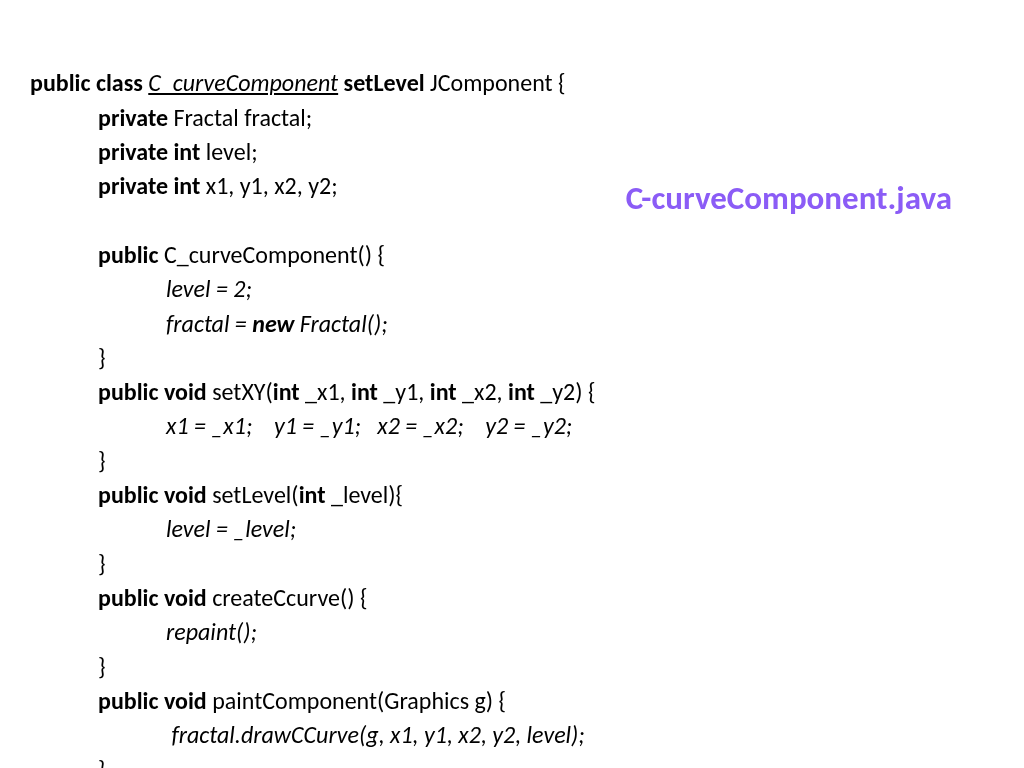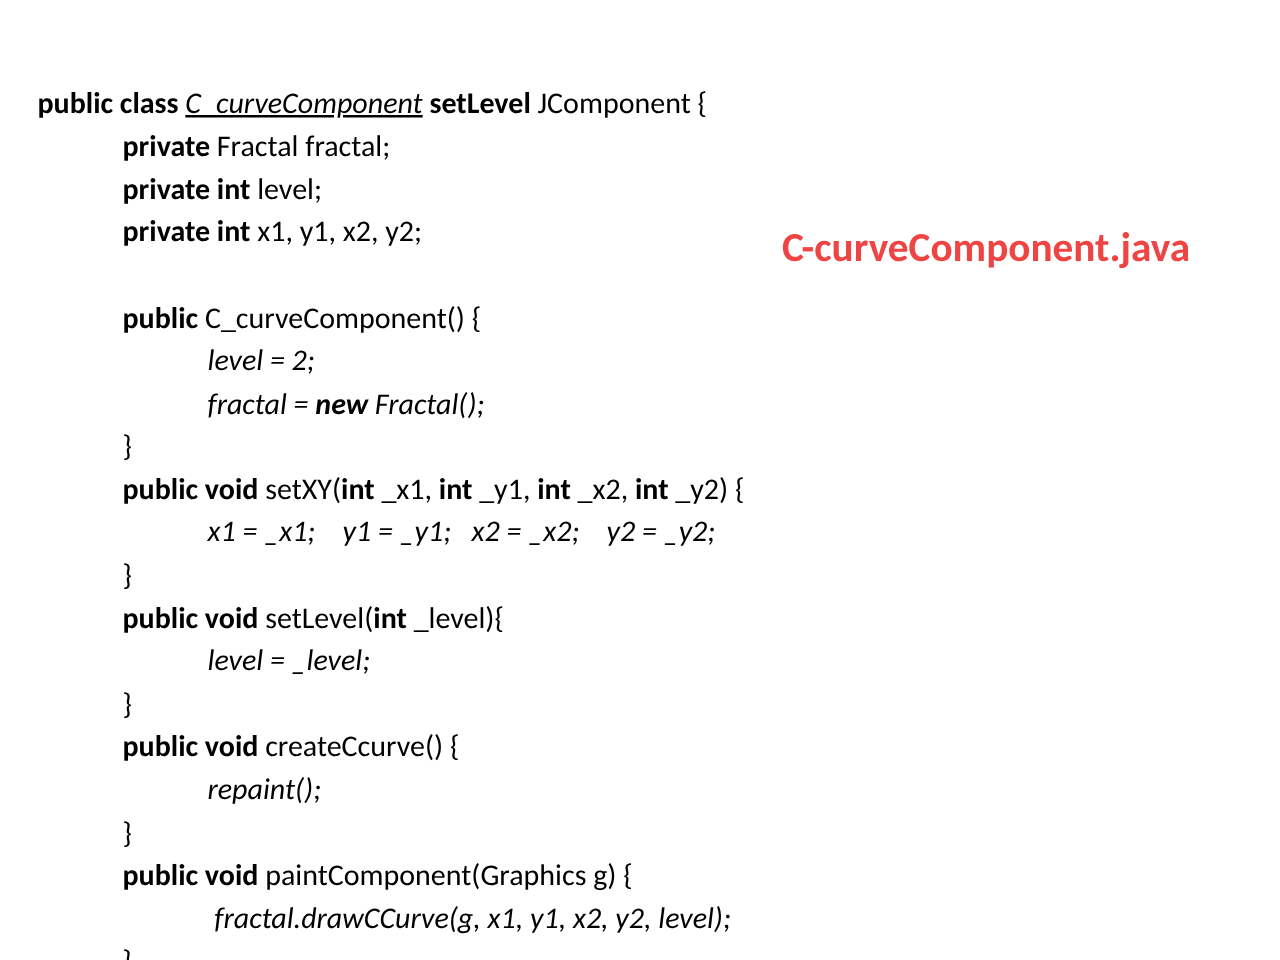--- a/index.html
+++ b/index.html
@@ -18,21 +18,21 @@
       white-space: pre;
     }
     .kw { font-weight: bold; }
     .underline { text-decoration: underline; font-style: italic; }
     .title {
       position: absolute;
       top: 178px;
       right: 72px;
       font-size: 33px;
       font-weight: bold;
-      color: #ef4444;
+      color: #8b5cf6;
       text-align: center;
     }
     .indent1 { padding-left: 68px; display: block; }
     .indent2 { padding-left: 136px; display: block; font-style: italic; }
   </style>
 </head>
 <body>
 
 <div class="title">C-curveComponent.java</div>
 

